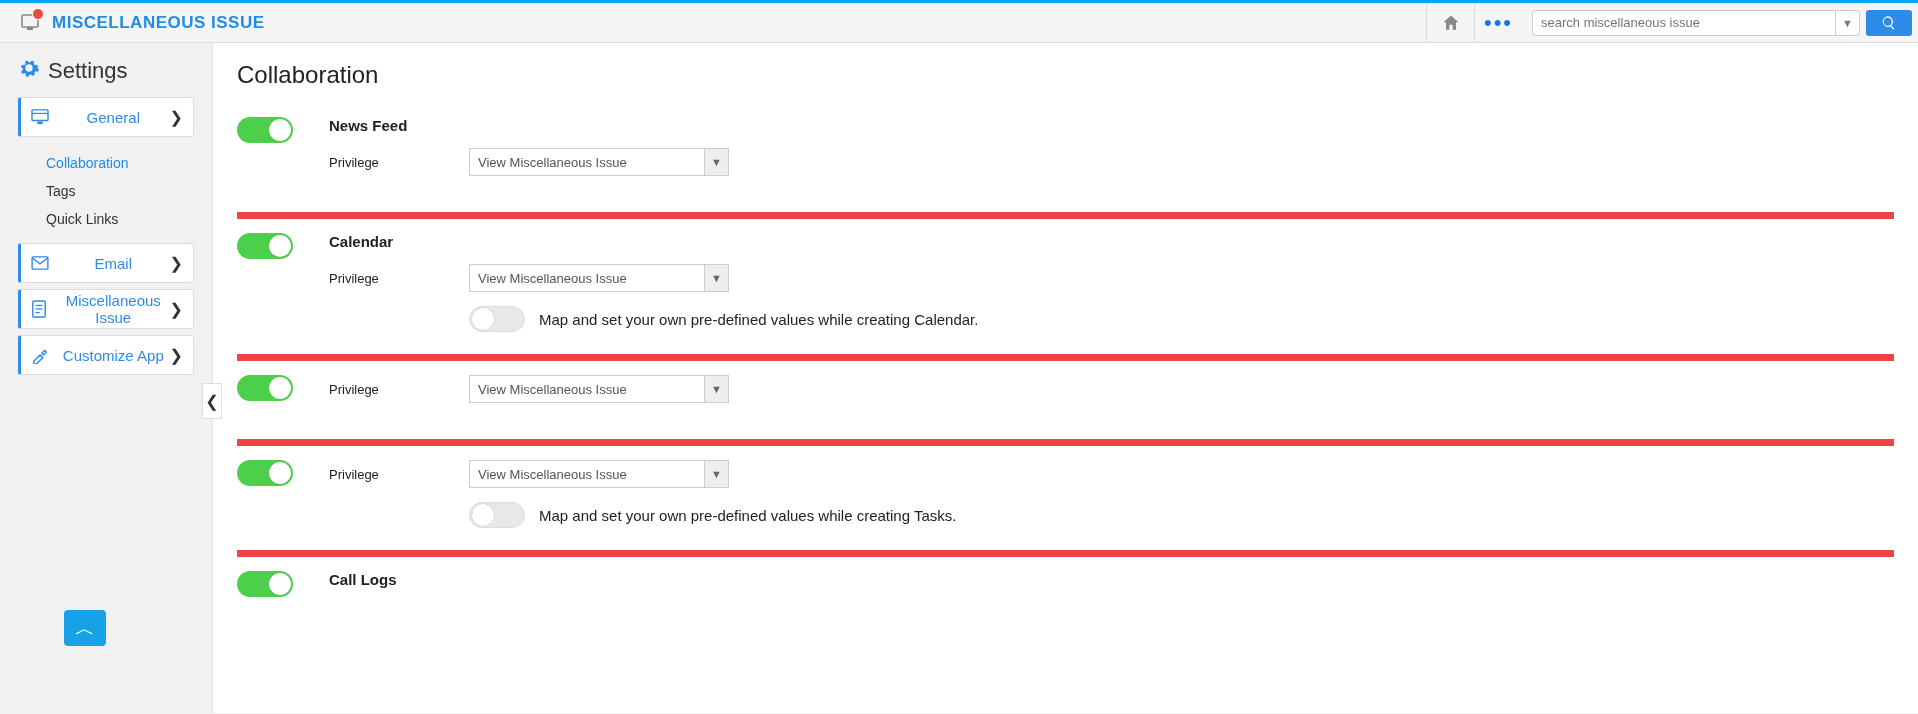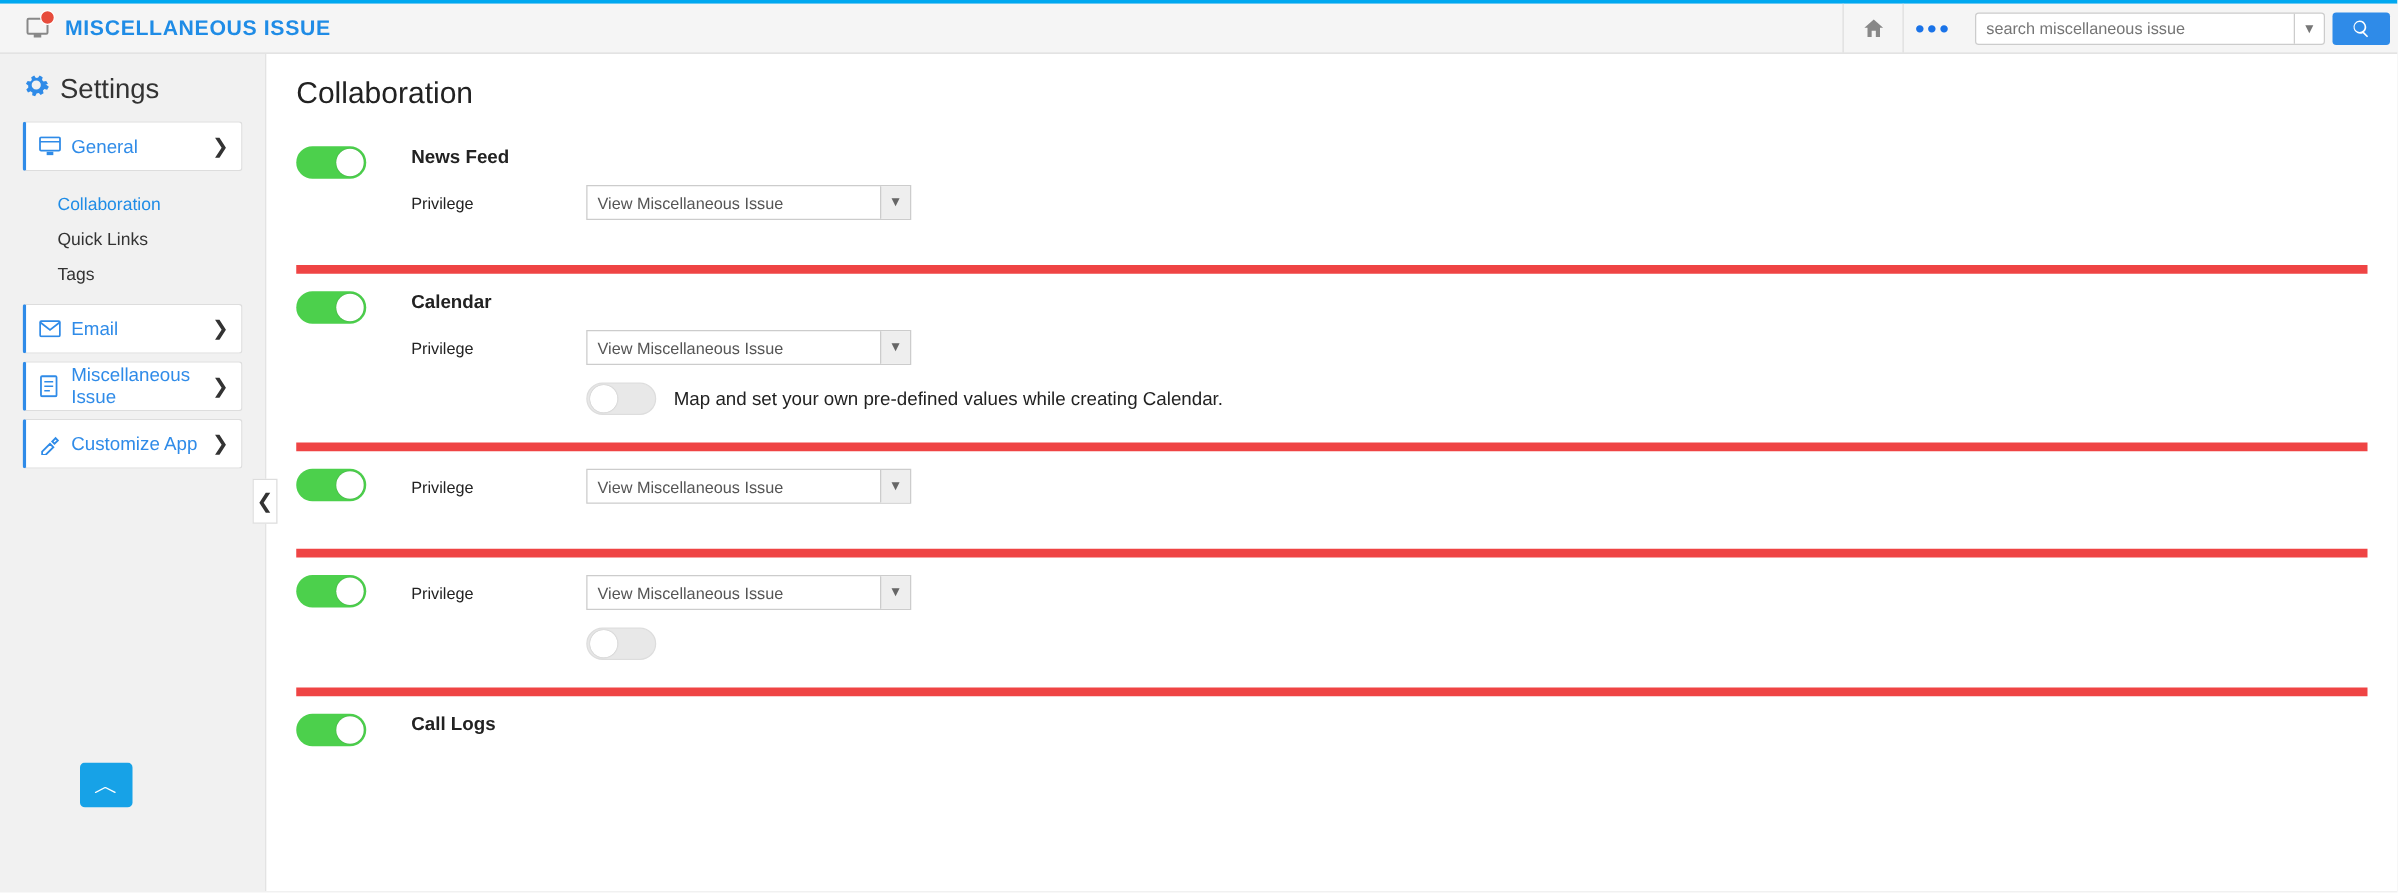--- a/index.html
+++ b/index.html
@@ -43,21 +43,21 @@
     width: 48px; display:flex; align-items:center; justify-content:center;
     border-left: 1px solid #ddd;
     color: #888;
     cursor: pointer;
   }
   .hr-btn.dots { color: #1a73e8; font-size: 22px; letter-spacing: 2px; }
   .search-wrap { display:flex; align-items:center; padding: 0 6px 0 10px; gap: 6px; }
   .search-box {
     display:flex; align-items:center;
     background:#fff; border:1px solid #ccc; border-radius:3px;
-    height: 26px; width: 280px;
+    height: 26px; width: 328px;
   }
   .search-box input {
     flex:1; border:0; outline:0; padding: 0 8px; font-size: 13px; color:#333; background:transparent;
   }
   .search-box .dd {
     width: 24px; height: 100%; display:flex; align-items:center; justify-content:center;
     border-left:1px solid #ccc; color:#777; cursor:pointer; font-size: 11px;
   }
   .search-btn {
     width: 46px; height: 26px; background:#2f8be8; border-radius:3px;
@@ -74,21 +74,21 @@
   .sidebar-title { display:flex; align-items:center; gap:8px; color:#333; font-size:22px; margin-bottom: 12px; }
   .sidebar-title .gear { color:#2f8be8; }
 
   .sb-item {
     background:#fff; border:1px solid #ddd; border-radius:3px;
     border-left: 3px solid #2f8be8;
     display:flex; align-items:center; height: 40px;
     padding: 0 10px; margin-bottom: 6px; cursor:pointer;
   }
   .sb-item .ic { width: 22px; color:#2f8be8; display:flex; align-items:center; }
-  .sb-item .lbl { color:#2f8be8; font-size:15px; margin-left:4px; flex:1; }
+  .sb-item .lbl { color:#2f8be8; font-size:15px; margin-left:4px; flex:1;text-align:center; }
   .sb-item .chev { color:#333; font-size:16px; }
 
   .sb-sub { padding: 6px 0 10px 28px; }
   .sb-sub .sub-item { font-size:14px; color:#333; padding: 6px 0; cursor:pointer; }
   .sb-sub .sub-item.active { color:#1f8ce6; font-weight: 500; }
 
   .divider { width:1px; background:#e3e3e3; position:relative; }
   .collapse-handle {
     position:absolute; top: 340px; left:-10px;
     width: 20px; height: 36px; background:#fff; border:1px solid #ddd;
@@ -198,22 +198,22 @@
             <rect x="1" y="1" width="18" height="12" rx="1" fill="none" stroke="#2f8be8" stroke-width="1.6"></rect>
             <line x1="1" y1="5" x2="19" y2="5" stroke="#2f8be8" stroke-width="1.4"></line>
             <rect x="7" y="14" width="6" height="3" fill="#2f8be8"></rect>
           </svg>
       </span>
       <span class="lbl">General</span>
       <span class="chev">❯</span>
     </div>
     <div class="sb-sub">
       <div class="sub-item active">Collaboration</div>
+      <div class="sub-item">Tags</div>
       <div class="sub-item">Quick Links</div>
-      <div class="sub-item">Tags</div>
     </div>
 
     <div class="sb-item">
       <span class="ic">
         <svg width="18" height="14" viewBox="0 0 20 16">
             <rect x="1" y="1" width="18" height="14" rx="1" fill="none" stroke="#2f8be8" stroke-width="1.6"></rect>
             <polyline points="1,2 10,9 19,2" fill="none" stroke="#2f8be8" stroke-width="1.6"></polyline>
           </svg>
       </span>
       <span class="lbl">Email</span>
@@ -338,20 +338,21 @@
               <div class="val">View Miscellaneous Issue</div>
               <div class="dd">
                   <span>▼</span>
                 </div>
             </div>
           </div>
           <div class="hint-row">
             <div class="toggle off">
                 <div class="knob"></div>
               </div>
+            <div class="hint-text">Map and set your own pre-defined values while creating Tasks.</div>
           </div>
         </div>
       </div>
     </div>
 
     <div class="section">
       <div class="section-row">
         <div class="toggle-col">
           <div class="toggle on">
               <div class="knob"></div>

